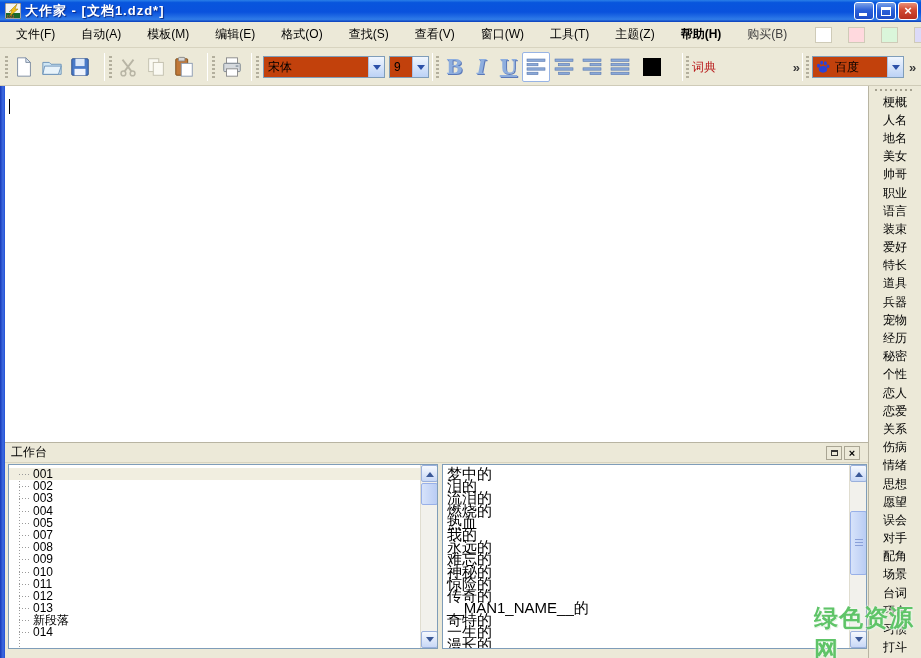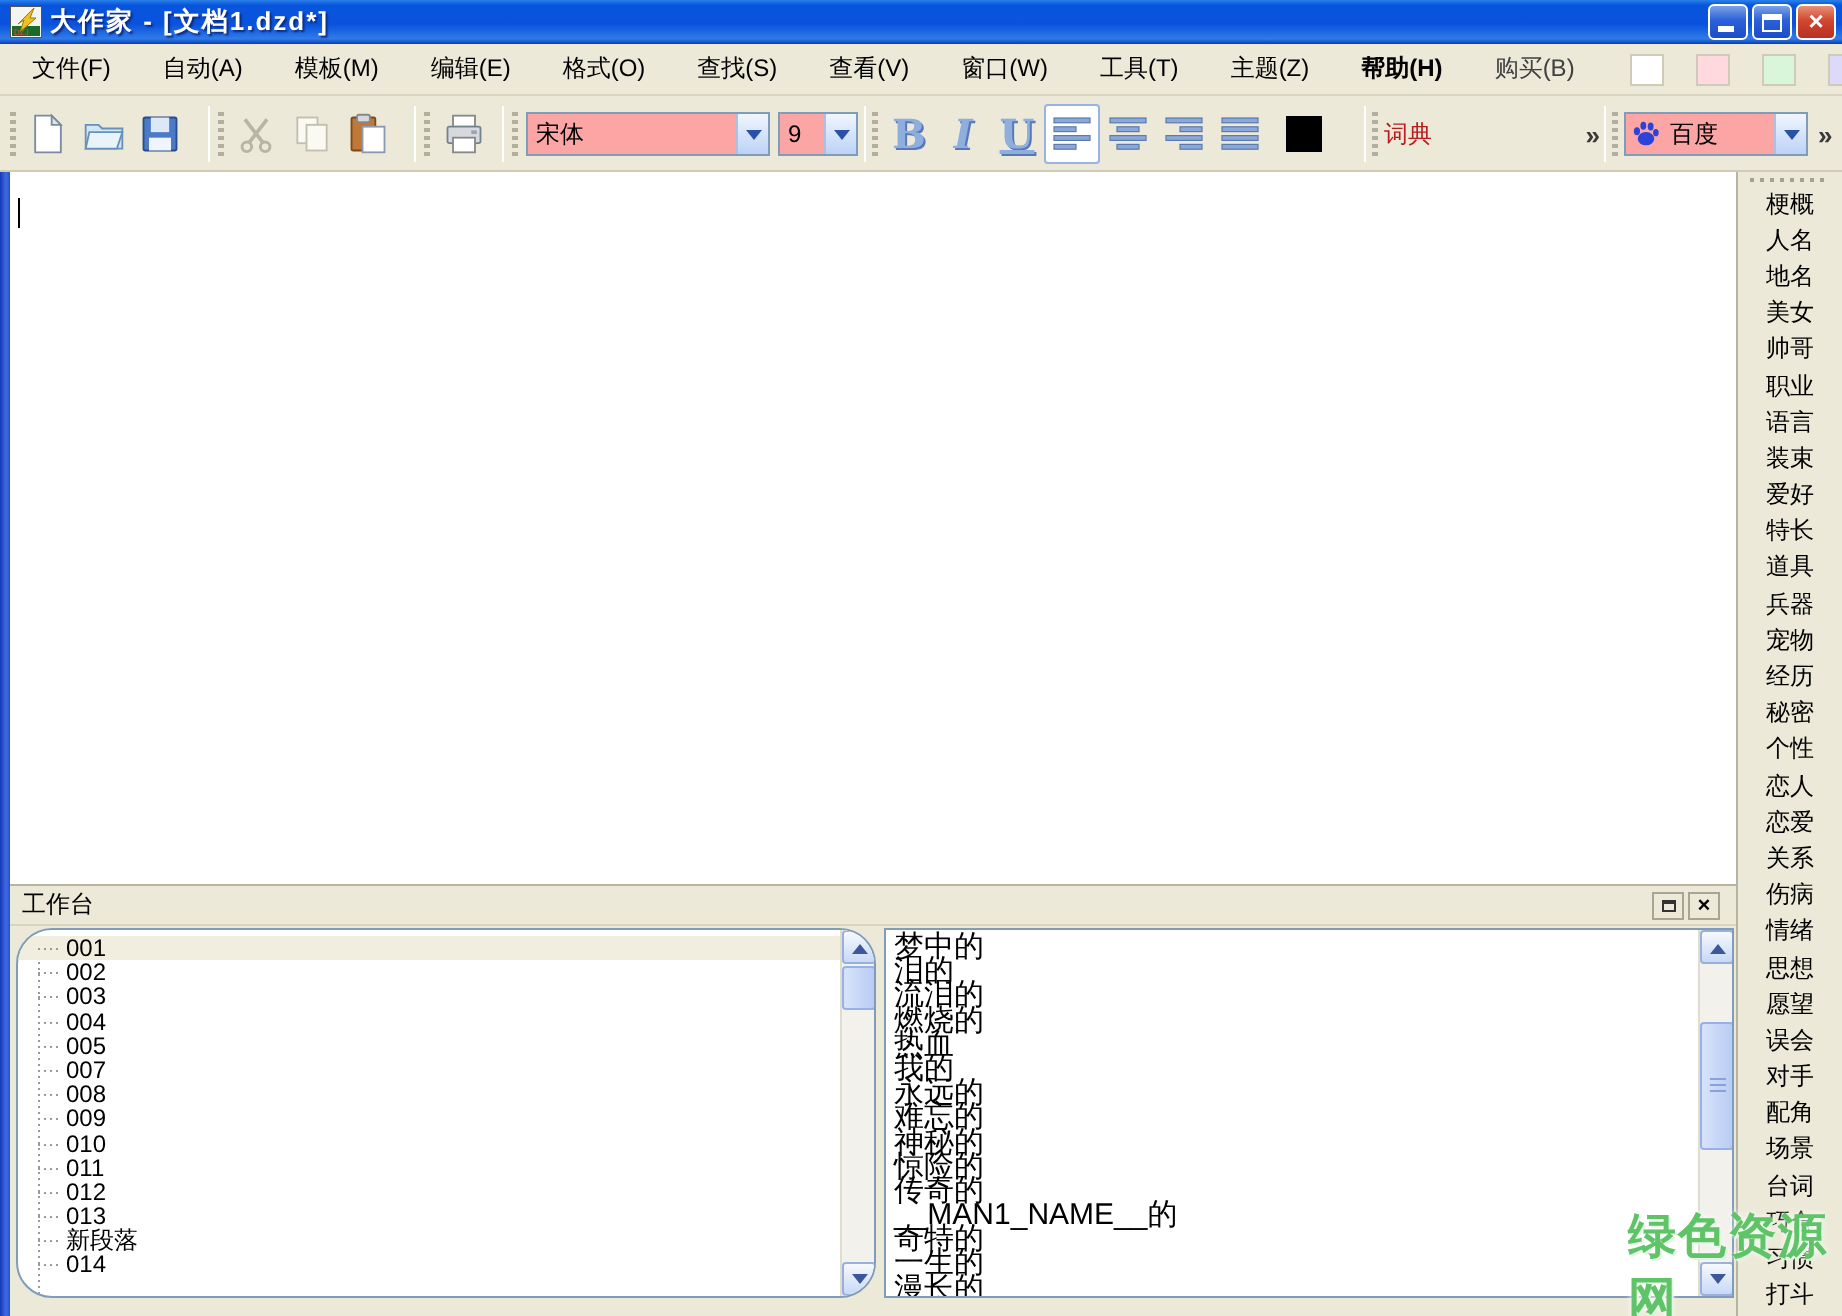--- a/index.html
+++ b/index.html
@@ -36,21 +36,21 @@
   
   .toolbar { position:absolute; left:0; top:48px; width:921px; height:38px;
     background:#ece9d8; border-bottom:1px solid #cfcbb8; }
   .tool { position:absolute; top:0; height:38px; display:flex; align-items:center; }
   .gripper { position:absolute; top:8px; width:3px; height:22px;
     background:repeating-linear-gradient(180deg,#b3af9d 0 2px,transparent 2px 4px); }
   .vsep { position:absolute; top:5px; width:1px; height:28px; background:#c6c2ae;
     border-right:1px solid #fff; }
   .icon-btn { width:28px; height:30px; display:flex; align-items:center; justify-content:center; }
   .icon-btn svg { width:22px; height:22px; }
-  .combo { height:22px; background:#fca5a5; border:1px solid #7f9db9; display:flex;
+  .combo { height:22px; background:#c2410c; border:1px solid #7f9db9; display:flex;
     align-items:center; font-size:12px; }
   .combo .val { flex:1; padding:0 4px; white-space:nowrap; overflow:hidden; }
   .combo .drop { width:16px; height:20px; border-left:1px solid #aac0e4;
     background:linear-gradient(180deg,#f0f6fe,#bcd2f6); display:flex;
     align-items:center; justify-content:center; }
   .arr { width:0; height:0; border:4px solid transparent; border-top:5px solid #2b50a8;
     margin-top:4px; }
   .fmt-btn { width:27px; height:30px; display:flex; align-items:center; justify-content:center;
     font-family:"DejaVu Serif","Liberation Serif",serif; font-size:20px; font-weight:bold;
     color:#8eaede; text-shadow:1px 1px 0 #5a78b8; }
@@ -79,21 +79,21 @@
     background:#ece9d8; border-top:1px solid #b8b4a2; }
   .wb-title { height:20px; border-bottom:1px solid #d8d4c0; display:flex; align-items:center;
     padding:0 6px; font-size:12px; color:#000; }
   .wb-btns { margin-left:auto; display:flex; gap:2px; margin-right:2px; }
   .wb-btn { width:16px; height:14px; border:1px solid #a9a593; position:relative;
     background:#ece9d8; font-size:11px; font-weight:bold; text-align:center; line-height:12px; }
   .wb-float { position:absolute; left:4px; top:3px; width:7px; height:6px;
     border:1px solid #333; border-top:2px solid #333; }
   .pane { position:absolute; top:21px; height:185px; background:#fff;
     border:1px solid #7f9db9; overflow:hidden; }
-  .pane-tree { left:3px;  width:430px;border-radius:18px; }
+  .pane-tree { left:3px;  width:430px; }
   .pane-words { left:437px; width:425px; } 
   .scrollbar { position:absolute; top:0; right:0; width:17px; height:100%;
     background:#f2f1ec; border-left:1px solid #e0ddd0; }
   .sb-btn { position:absolute; left:0; width:17px; height:17px;
     background:linear-gradient(180deg,#f6f9fe,#c8d8f6); border:1px solid #9ab0dc;
     border-radius:2px; display:flex; align-items:center; justify-content:center; }
   .sb-up { top:0; } .sb-down { bottom:0; }
   .tri-up { width:0; height:0; border:4px solid transparent; border-bottom:5px solid #3b5998; margin-bottom:3px; }
   .tri-down { width:0; height:0; border:4px solid transparent; border-top:5px solid #3b5998; margin-top:3px; }
   .sb-thumb { position:absolute; left:0; width:17px;

